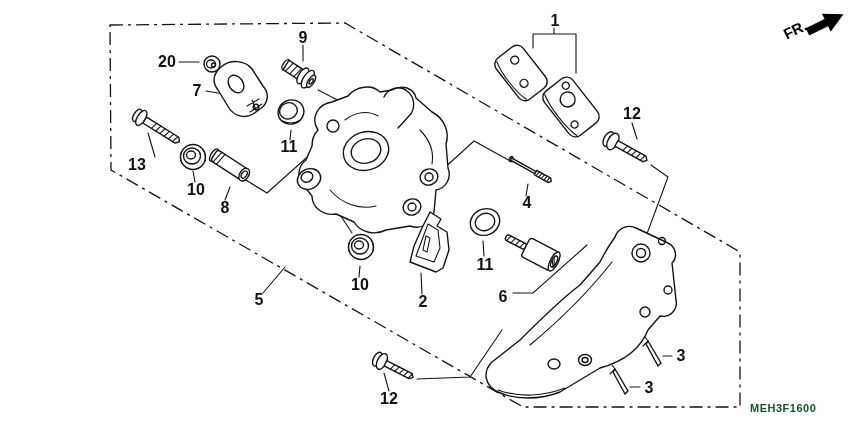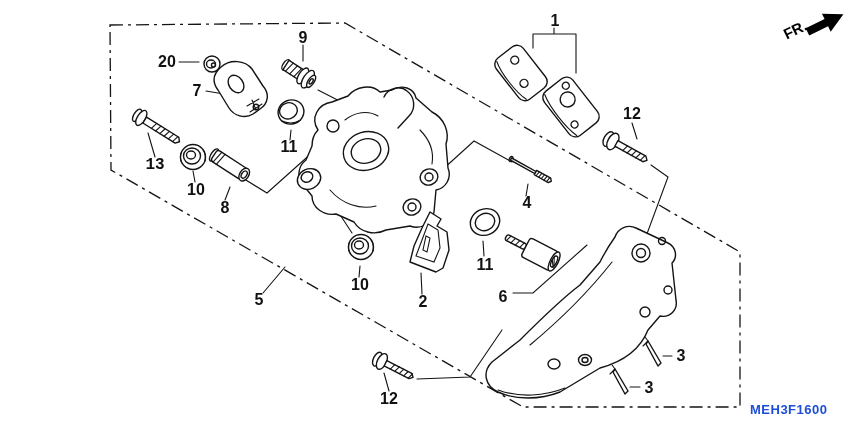--- a/index.html
+++ b/index.html
@@ -10,21 +10,21 @@
   .stage svg{position:absolute;left:0;top:0;}
   .callout{
     position:absolute;transform:translate(-50%,-50%);
     font-weight:bold;font-size:16px;color:#111;line-height:1;white-space:nowrap;
   }
   .fr-label{
     position:absolute;font-weight:bold;font-size:15px;color:#000;
     transform:rotate(-26deg);line-height:1;
   }
   .fig-code{
-    position:absolute;font-weight:bold;font-size:13px;color:#1d4ed8;
+    position:absolute;font-weight:bold;font-size:11px;color:#14532d;
     letter-spacing:.5px;line-height:1;
   }
   .ln{fill:none;stroke:#141414;stroke-width:1.4;stroke-linecap:round;stroke-linejoin:round;}
   .fw{fill:#ffffff;stroke:#141414;stroke-width:1.4;stroke-linecap:round;stroke-linejoin:round;}
   .thin{fill:none;stroke:#141414;stroke-width:1.1;stroke-linecap:round;}
   .dash{fill:none;stroke:#141414;stroke-width:1.3;stroke-dasharray:13 5 3 5;}
 </style>
 </head>
 <body>
 
@@ -233,20 +233,20 @@
   <div class="callout" style="left:259px;top:300px;">5</div>
   <div class="callout" style="left:503px;top:297px;">6</div>
   <div class="callout" style="left:197px;top:91px;">7</div>
   <div class="callout" style="left:225px;top:208px;">8</div>
   <div class="callout" style="left:303px;top:38px;">9</div>
   <div class="callout" style="left:196px;top:190px;">10</div>
   <div class="callout" style="left:360px;top:285px;">10</div>
   <div class="callout" style="left:289px;top:147px;">11</div>
   <div class="callout" style="left:632px;top:114px;">12</div>
   <div class="callout" style="left:389px;top:399px;">12</div>
-  <div class="callout" style="left:155px;top:165px;font-family:Liberation Mono, monospace;">13</div>
+  <div class="callout" style="left:137px;top:165px;">13</div>
   <div class="callout" style="left:485px;top:265px;">11</div>
   <div class="callout" style="left:167px;top:62px;">20</div>
 
   <div class="fr-label" style="left:783px;top:22px;">FR.</div>
   <div class="fig-code" style="left:750px;top:403px;">MEH3F1600</div>
 
 </div>
 
 </body></html>

